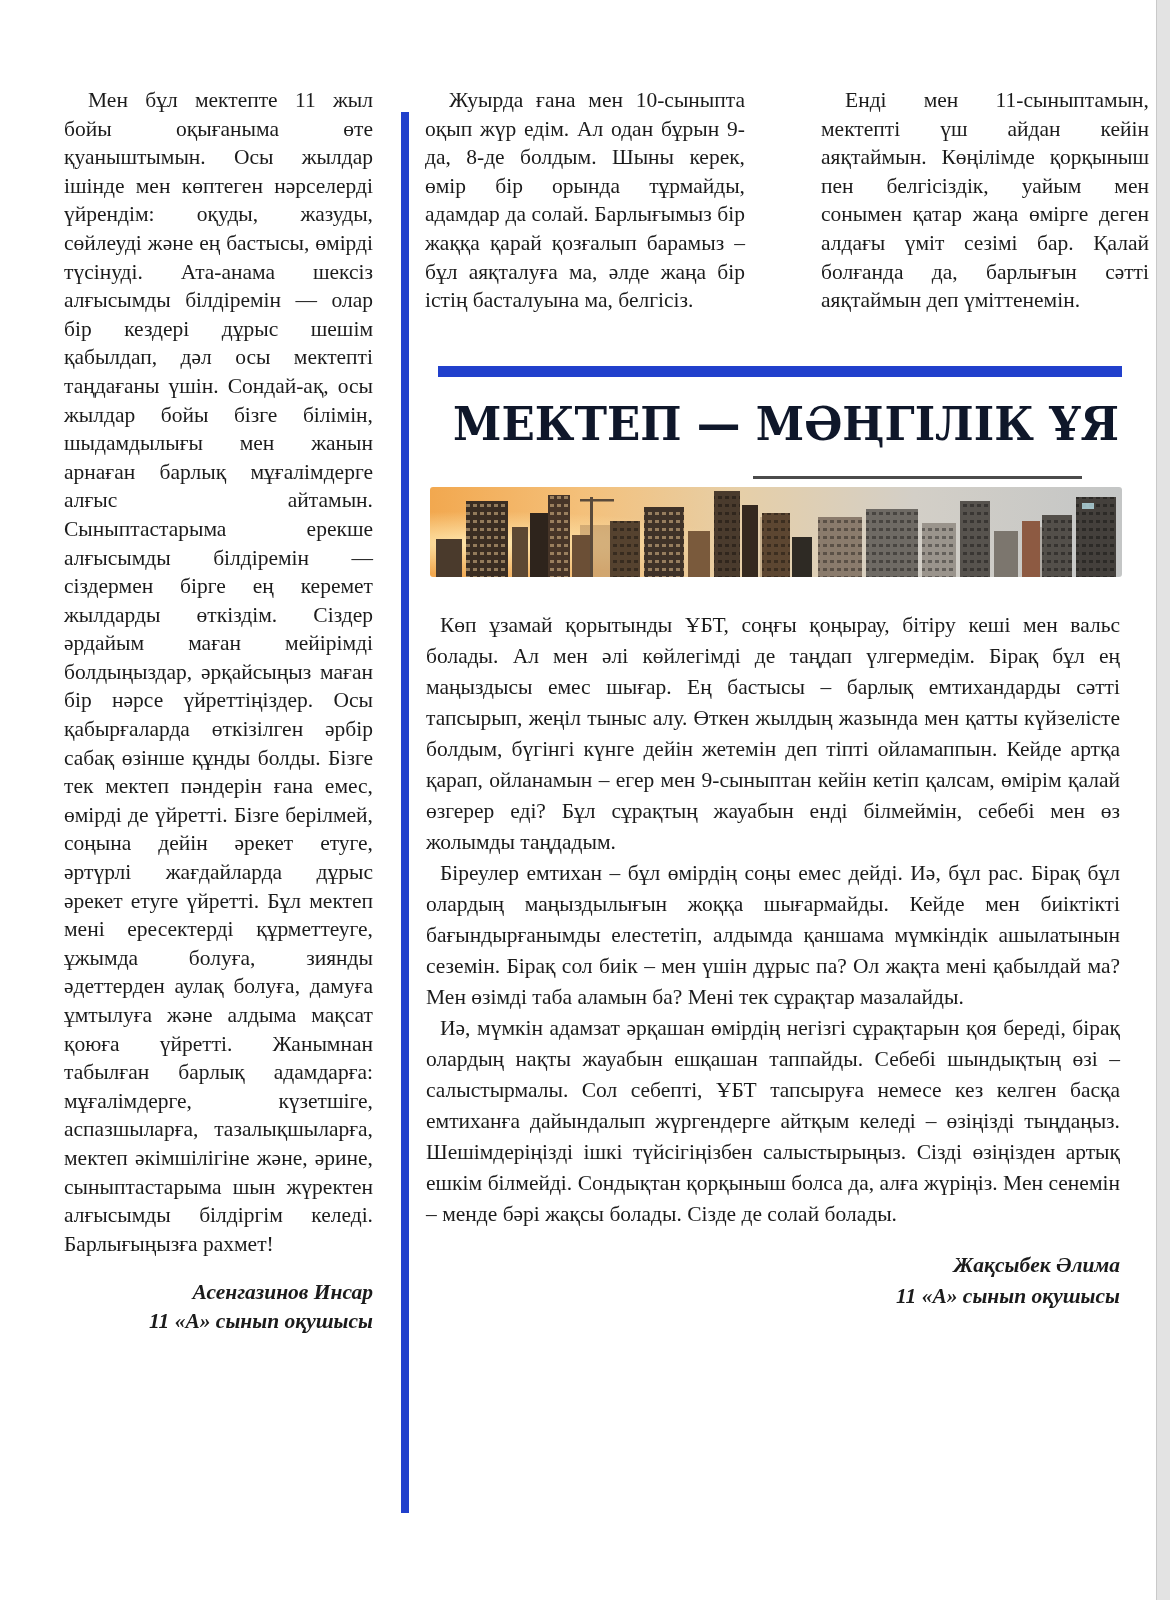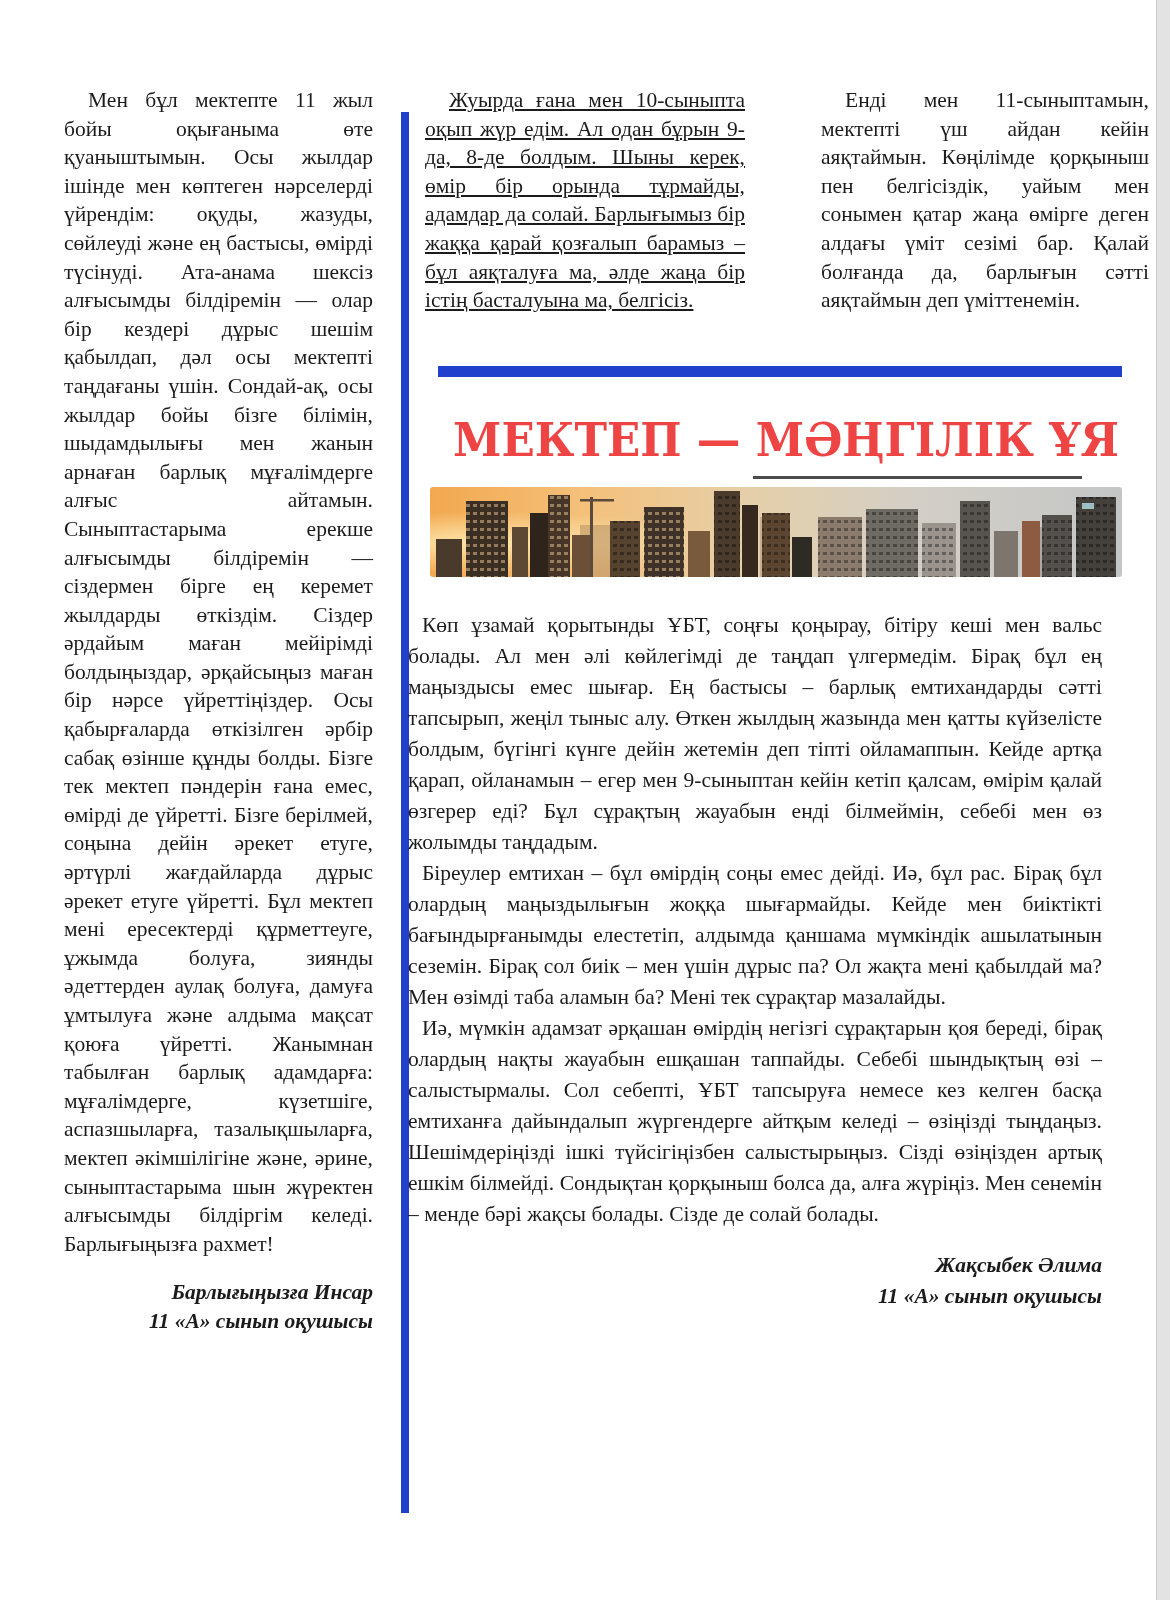--- a/index.html
+++ b/index.html
@@ -27,62 +27,62 @@
   
   .vbar{
     position:absolute;left:401px;top:112px;width:8px;height:1401px;
   }
   
   .intro-col{
     position:absolute;top:86px;
     font-size:21.5px;line-height:28.6px;text-align:justify;
   }
   .intro-col p{margin:0;text-indent:24px;}
-  .intro-col.c1{left:425px;width:320px;text-decoration:underline;}
+  .intro-col.c1{left:425px;width:320px;}
   .intro-col.c2{left:785px;width:328px;margin-left:36px;}
   
   .hbar{
     position:absolute;left:438px;top:366px;width:684px;height:11px;
   }
   
   .headline{
-    position:absolute;left:428px;top:404px;width:694px;
+    position:absolute;left:428px;top:388px;width:694px;
     white-space:nowrap;
     font-family:"DejaVu Serif", serif;
     font-weight:bold;font-size:47px;line-height:72px;
-    color:#ef4444;letter-spacing:0px;
+    color:#0f172a;letter-spacing:0px;
   }
   .headline span{display:inline-block;transform:scaleX(0.93);transform-origin:center;}
   
   .rule{
     position:absolute;left:753px;top:476px;width:329px;height:3px;background:#4b4b4b;
   }
   
   .photo{
     position:absolute;left:430px;top:487px;width:692px;height:90px;
     border-radius:3px;overflow:hidden;
   }
   .photo svg{display:block;}
   
   .body-text{
-    position:absolute;left:408px;top:610px;width:694px;
+    position:absolute;left:426px;top:610px;width:694px;
     font-size:21.5px;line-height:31px;text-align:justify;
   }
   .body-text p{margin:0;text-indent:14px;}
   .body-text .sig{line-height:31px;}
 </style>
 </head>
 <body>
 
 <div class="page">
 
   <div class="col-left">
     <p>Мен бұл мектепте 11 жыл бойы оқығаныма өте қуаныштымын. Осы жылдар ішінде мен көптеген нәрселерді үйрендім: оқуды, жазуды, сөйлеуді және ең бастысы, өмірді түсінуді. Ата-анама шексіз алғысымды білдіремін — олар бір кездері дұрыс шешім қабылдап, дәл осы мектепті таңдағаны үшін. Сондай-ақ, осы жылдар бойы бізге білімін, шыдамдылығы мен жанын арнаған барлық мұғалімдерге алғыс айтамын. Сыныптастарыма ерекше алғысымды білдіремін — сіздермен бірге ең керемет жылдарды өткіздім. Сіздер әрдайым маған мейірімді болдыңыздар, әрқайсыңыз маған бір нәрсе үйреттіңіздер. Осы қабырғаларда өткізілген әрбір сабақ өзінше құнды болды. Бізге тек мектеп пәндерін ғана емес, өмірді де үйретті. Бізге берілмей, соңына дейін әрекет етуге, әртүрлі жағдайларда дұрыс әрекет етуге үйретті. Бұл мектеп мені ересектерді құрметтеуге, ұжымда болуға, зиянды әдеттерден аулақ болуға, дамуға ұмтылуға және алдыма мақсат қоюға үйретті. Жанымнан табылған барлық адамдарға: мұғалімдерге, күзетшіге, аспазшыларға, тазалықшыларға, мектеп әкімшілігіне және, әрине, сыныптастарыма шын жүректен алғысымды білдіргім келеді. Барлығыңызға рахмет!</p>
     <div class="sig">
-      <div>Барлығыңызға Инсар</div>
+      <div>Асенгазинов Инсар</div>
       <div>11 «А» сынып оқушысы</div>
     </div>
   </div>
 
   <div class="vbar" style="background: rgb(33, 64, 204);"></div>
 
   <div class="intro-col c1">
     <p>Жуырда ғана мен 10-сыныпта оқып жүр едім. Ал одан бұрын 9-да, 8-де болдым. Шыны керек, өмір бір орында тұрмайды, адамдар да солай. Барлығымыз бір жаққа қарай қозғалып барамыз – бұл аяқталуға ма, әлде жаңа бір істің басталуына ма, белгісіз.</p>
   </div>
   <div class="intro-col c2">

